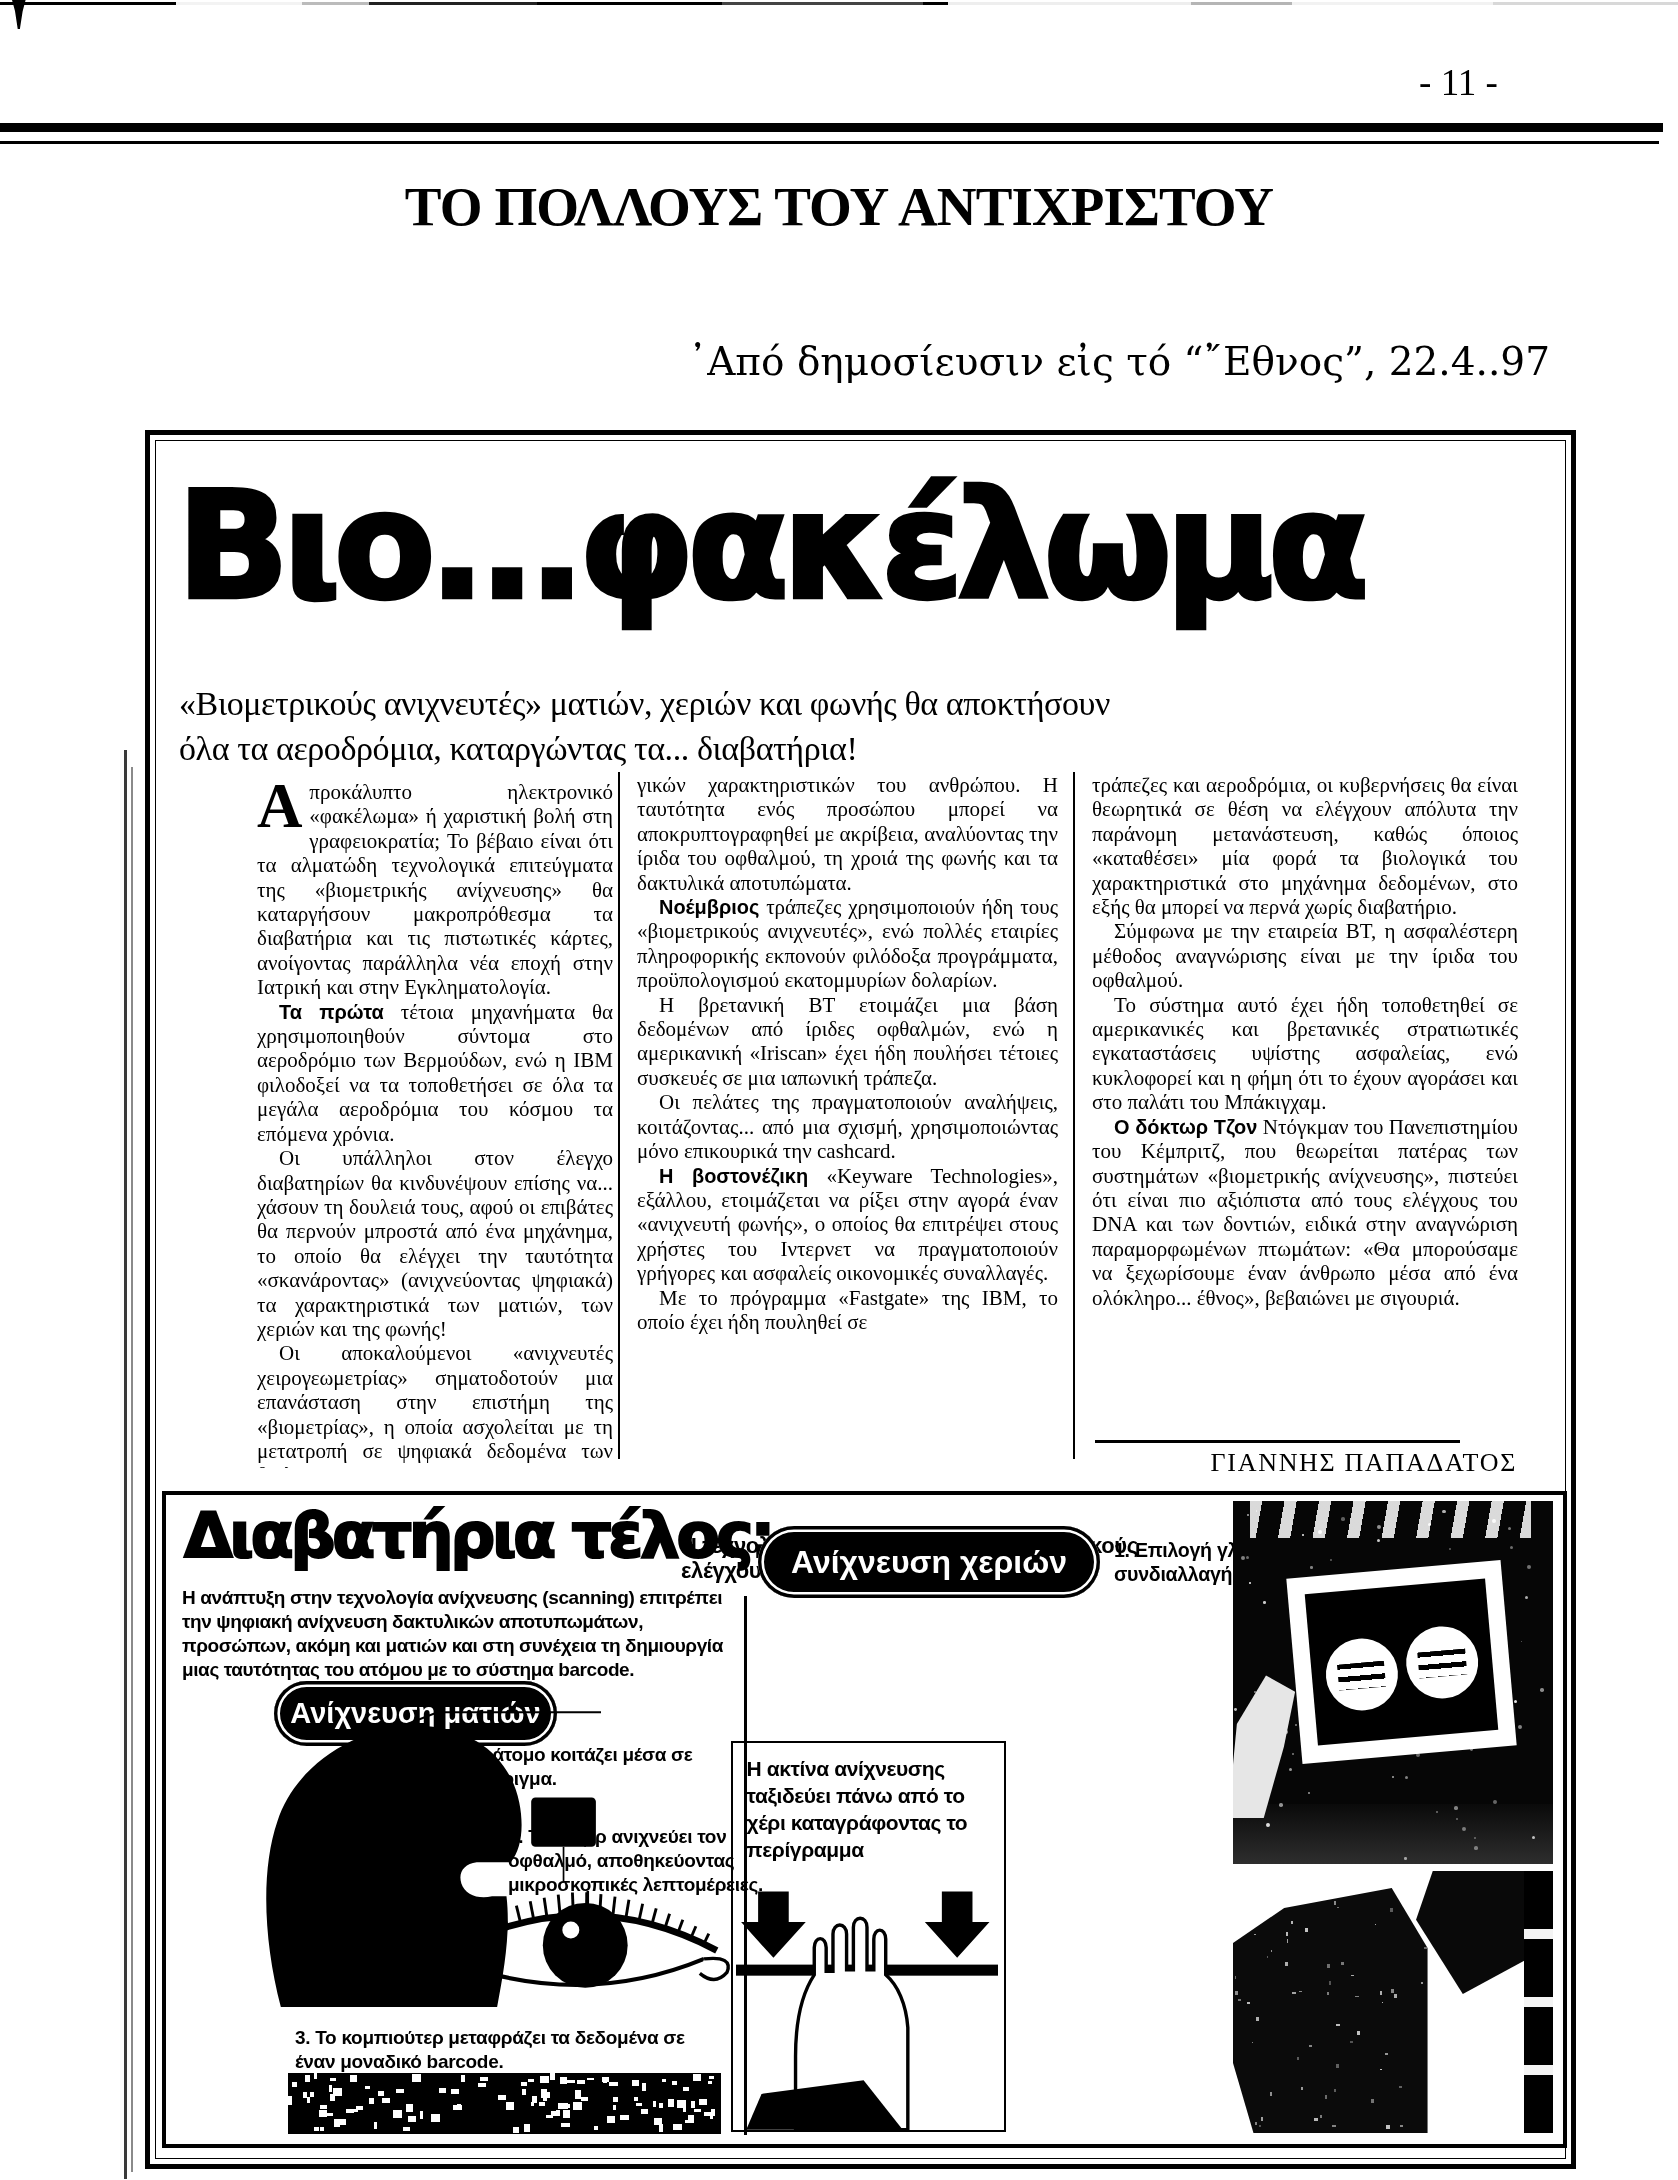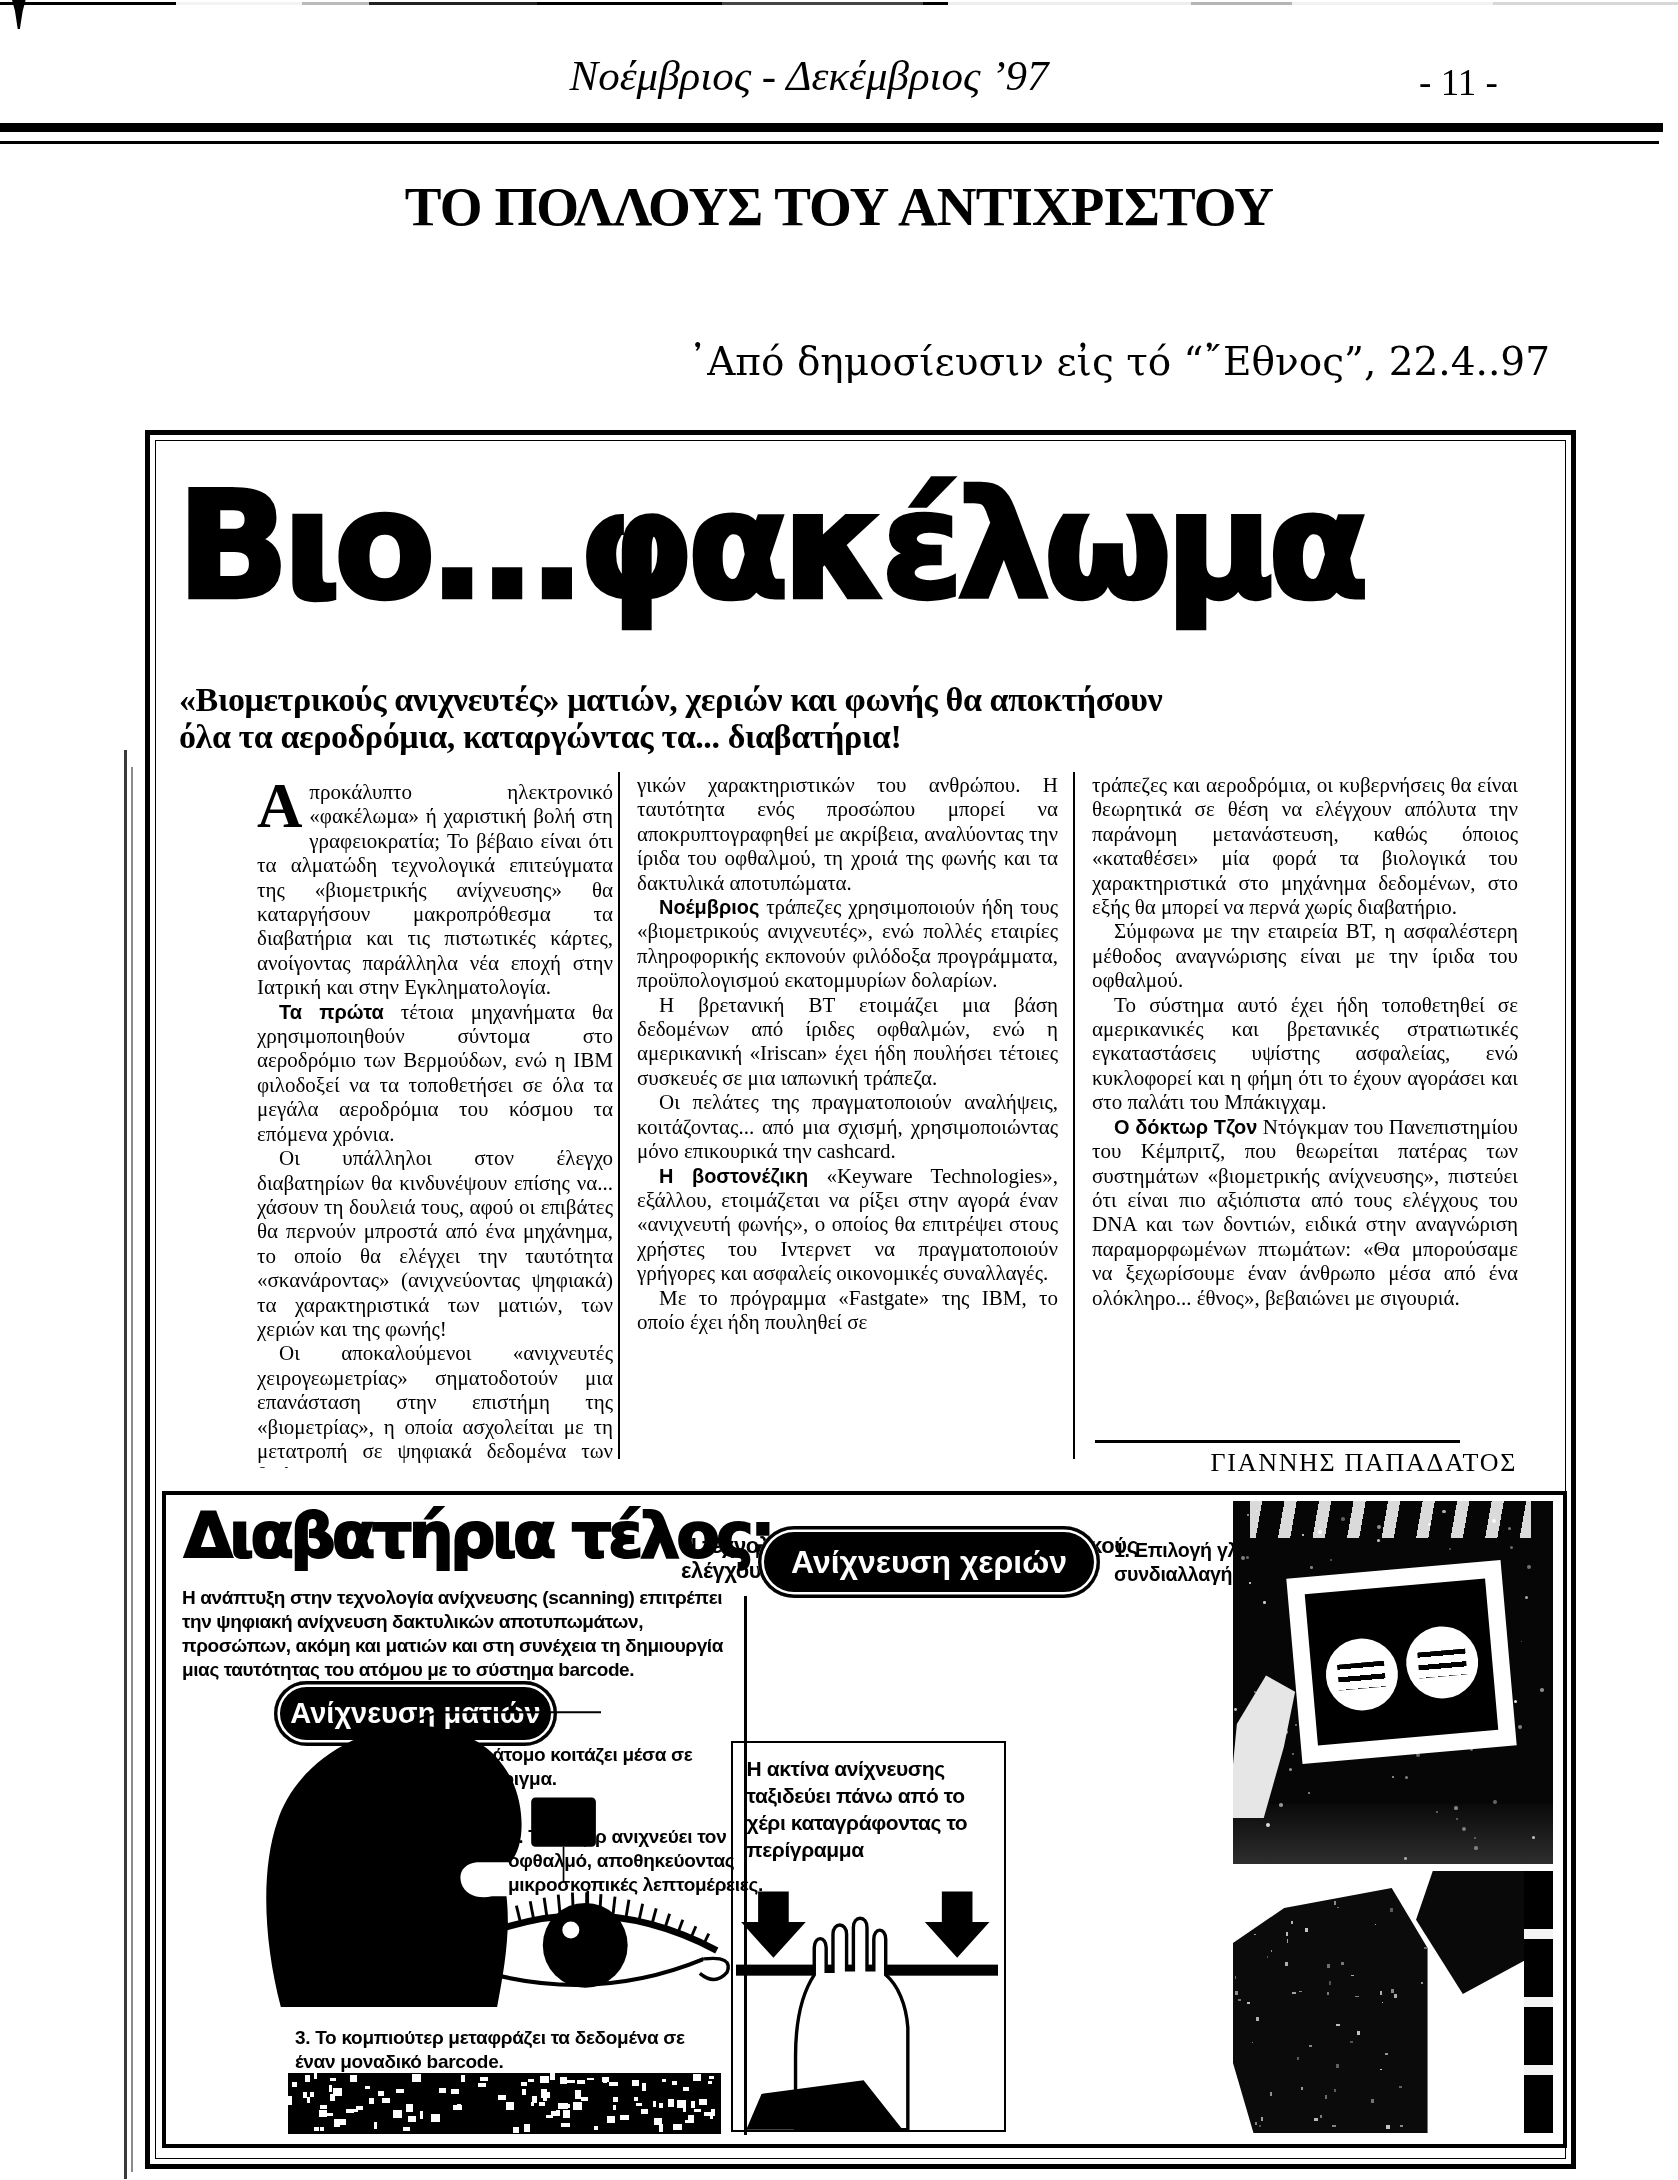--- a/index.html
+++ b/index.html
@@ -26,21 +26,21 @@
   .title-l2{top:252px;width:1516px;}
   .source-note{top:339px;left:647px;width:903px;text-align:right;font-size:39px;
     font-family:"DejaVu Serif","Liberation Serif",serif;}
 
   
   .article-box{left:145px;top:430px;width:1421px;height:1729px;border:5.1px solid #000;}
   .article-box-inner{position:absolute;left:5.1px;top:5.1px;right:5.1px;bottom:5.1px;border:1.7px solid #000;}
 
   .headline{top:460px;left:177px;width:1133px;font-family:"DejaVu Sans","Liberation Sans",sans-serif;
     font-weight:bold;font-size:147px;line-height:1.18;letter-spacing:-6px;-webkit-text-stroke:4.3px #000;}
-  .subhead{top:681px;left:179px;width:988px;font-weight:bold;font-size:34px;line-height:37px;letter-spacing:-0.4px;}
+  .subhead{top:681px;left:179px;width:988px;font-weight:normal;font-size:34px;line-height:45px;letter-spacing:-0.4px;}
 
   .bodycol{font-size:21px;line-height:24.4px;text-align:justify;height:688px;overflow:hidden;}
   .bodycol p{margin:0;text-indent:22px;}
   .bodycol p:first-child{text-indent:0;}
   .bodycol p b{font-family:"Liberation Sans","DejaVu Sans",sans-serif;font-size:0.95em;}
   .col1{top:780px;left:257px;width:356px;}
   .col2{top:773px;left:637px;width:421px;}
   .col3{top:773px;left:1092px;width:426px;}
   .dropcap{float:left;font-size:63px;line-height:48px;font-weight:bold;padding:1.7px 6.8px 0 0;}
   .colrule{width:1.7px;background:#000;top:772px;height:687px;}
@@ -109,21 +109,20 @@
 </head>
 <body>
 
 <div class="page">
 
   <div class="abs scanline"></div>
   <div class="abs scanblob"></div>
   <div class="abs left-streak1"></div>
   <div class="abs left-streak2"></div>
 
-  <div class="abs issue-date">Νοέμβριος - Δεκέμβριος ’97</div>
   <div class="abs page-number">- 11 -</div>
   <div class="abs rule-thick"></div>
   <div class="abs rule-thin"></div>
 
   <div class="abs main-title title-l1">ΤΟ ΠΟΛΛΟΥΣ ΤΟΥ ΑΝΤΙΧΡΙΣΤΟΥ</div>
   <div class="abs source-note">᾿Από δημοσίευσιν εἰς τό “῎Εθνος”, 22.4..97</div>
 
   <div class="abs article-box">
     <div class="article-box-inner"></div>
   </div>

